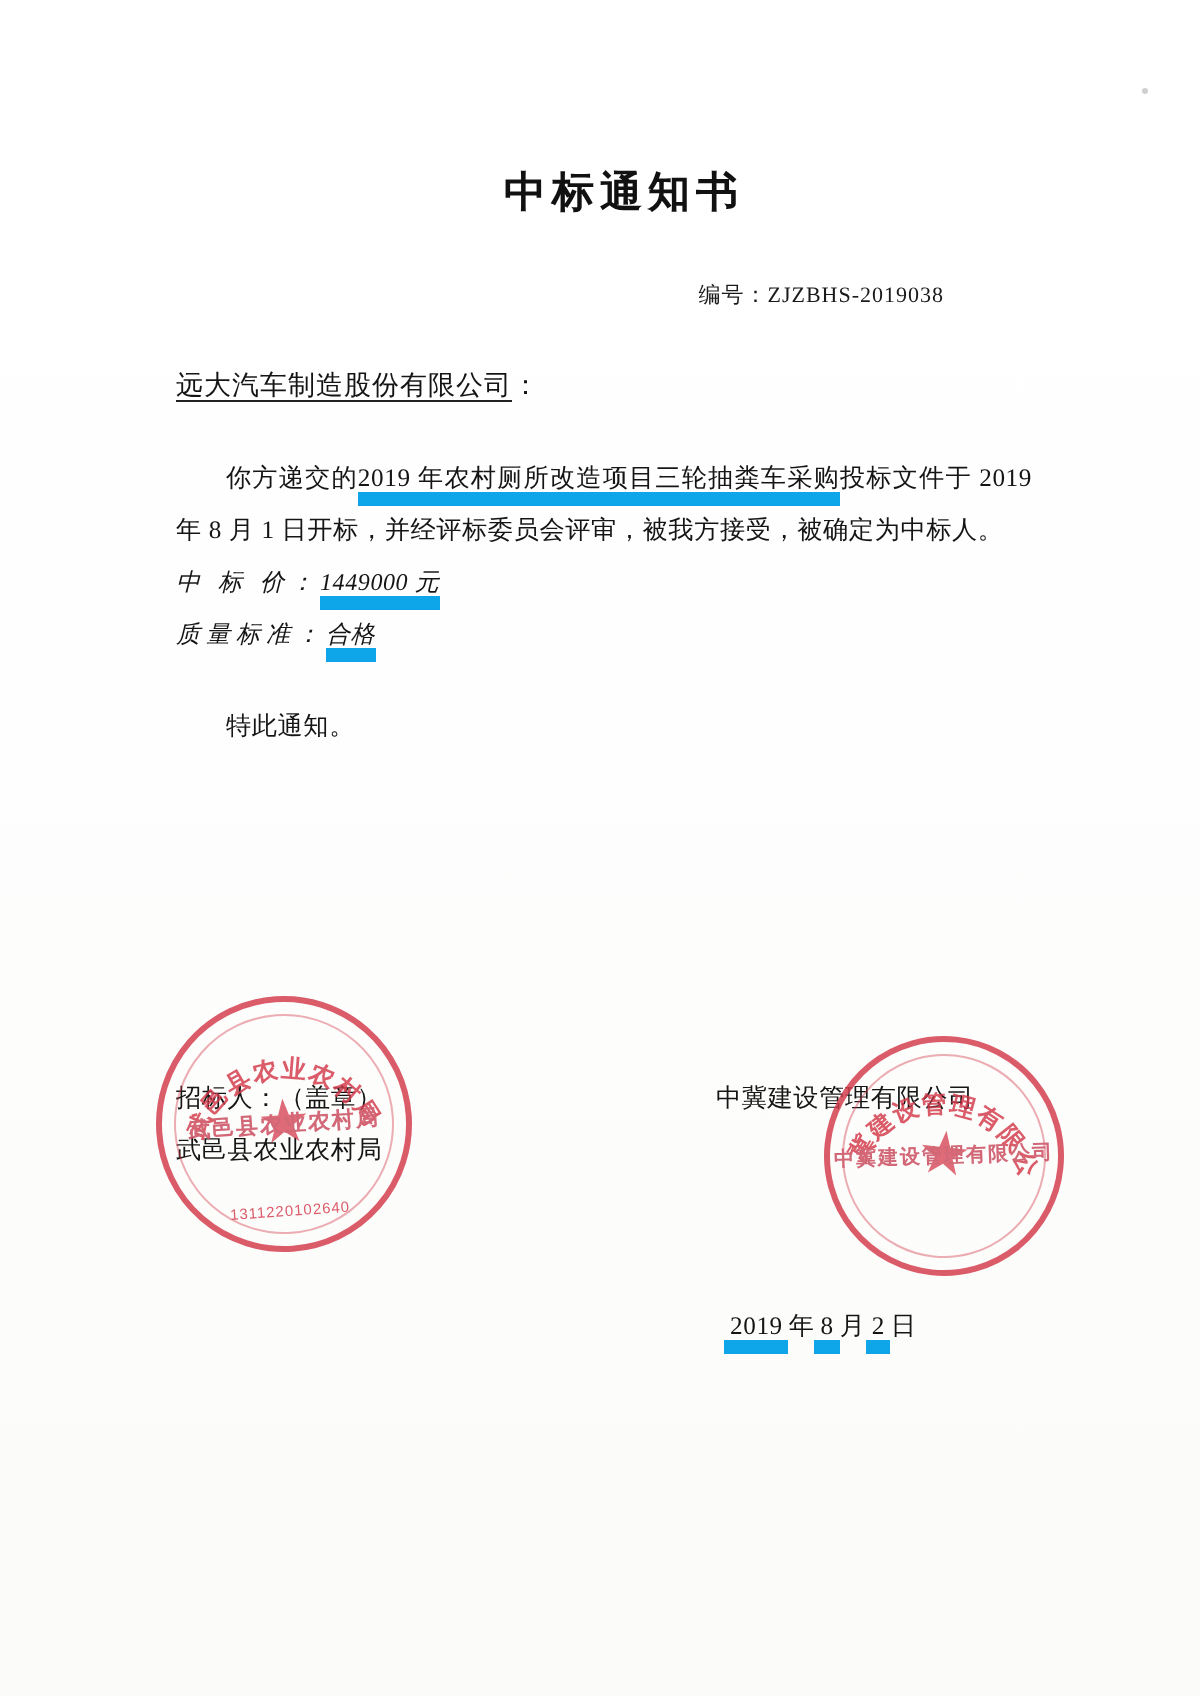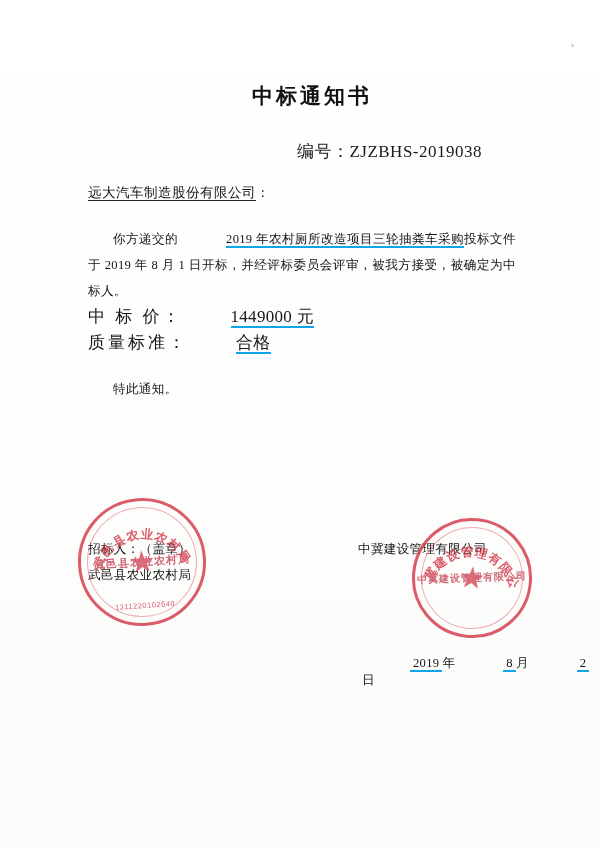--- a/index.html
+++ b/index.html
@@ -38,22 +38,22 @@
     font-size: 21px;
     font-weight: bold;
     letter-spacing: 3px;
     color: #111;
     font-family: "Liberation Serif", "DejaVu Serif", serif;
     padding-left: 12px;
   }
   .doc-number {
     position: absolute;
     top: 140px;
-    right: 118px;
-    font-size: 17px;
+    right: 128px;
+    font-size: 11px;
     letter-spacing: 0.5px;
     color: #1a1a1a;
   }
   .recipient {
     position: absolute;
     top: 184px;
     left: 88px;
     font-size: 13.5px;
     color: #141414;
     letter-spacing: 0.5px;
@@ -72,29 +72,29 @@
     font-size: 12.6px;
     line-height: 26px;
     color: #151515;
     text-align: justify;
     letter-spacing: 0.3px;
   }
   .para.indent {
     text-indent: 25px;
   }
   .u {
-    border-bottom: 2px solid #0ea5e9;
+    border-bottom: 7px solid #0ea5e9;
     padding-bottom: 0px;
-    margin-left: 48px;
   }
   .label-line {
-    font-size: 17px;
+    font-size: 12px;
     line-height: 26px;
     color: #151515;
     letter-spacing: 0.3px;
+    font-style: italic;
   }
   .label {
     display: inline-block;
     letter-spacing: 3px;
   }
   .spacer-sm { height: 6px; }
   .spacer-md { height: 14px; }
 
   
   .sig-left {

